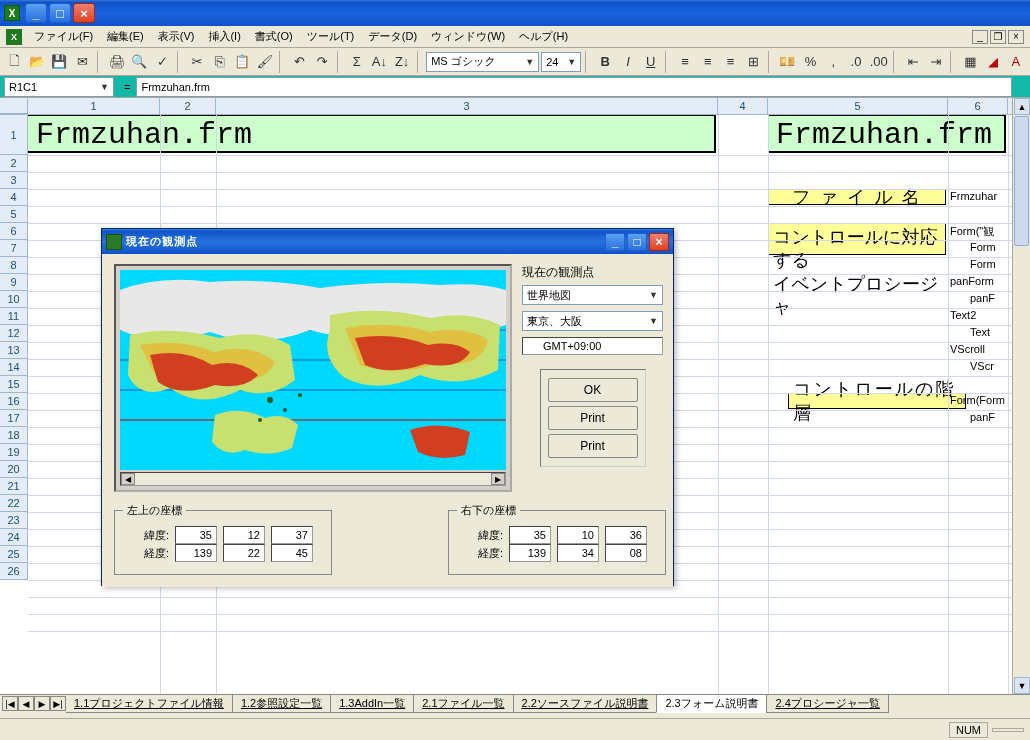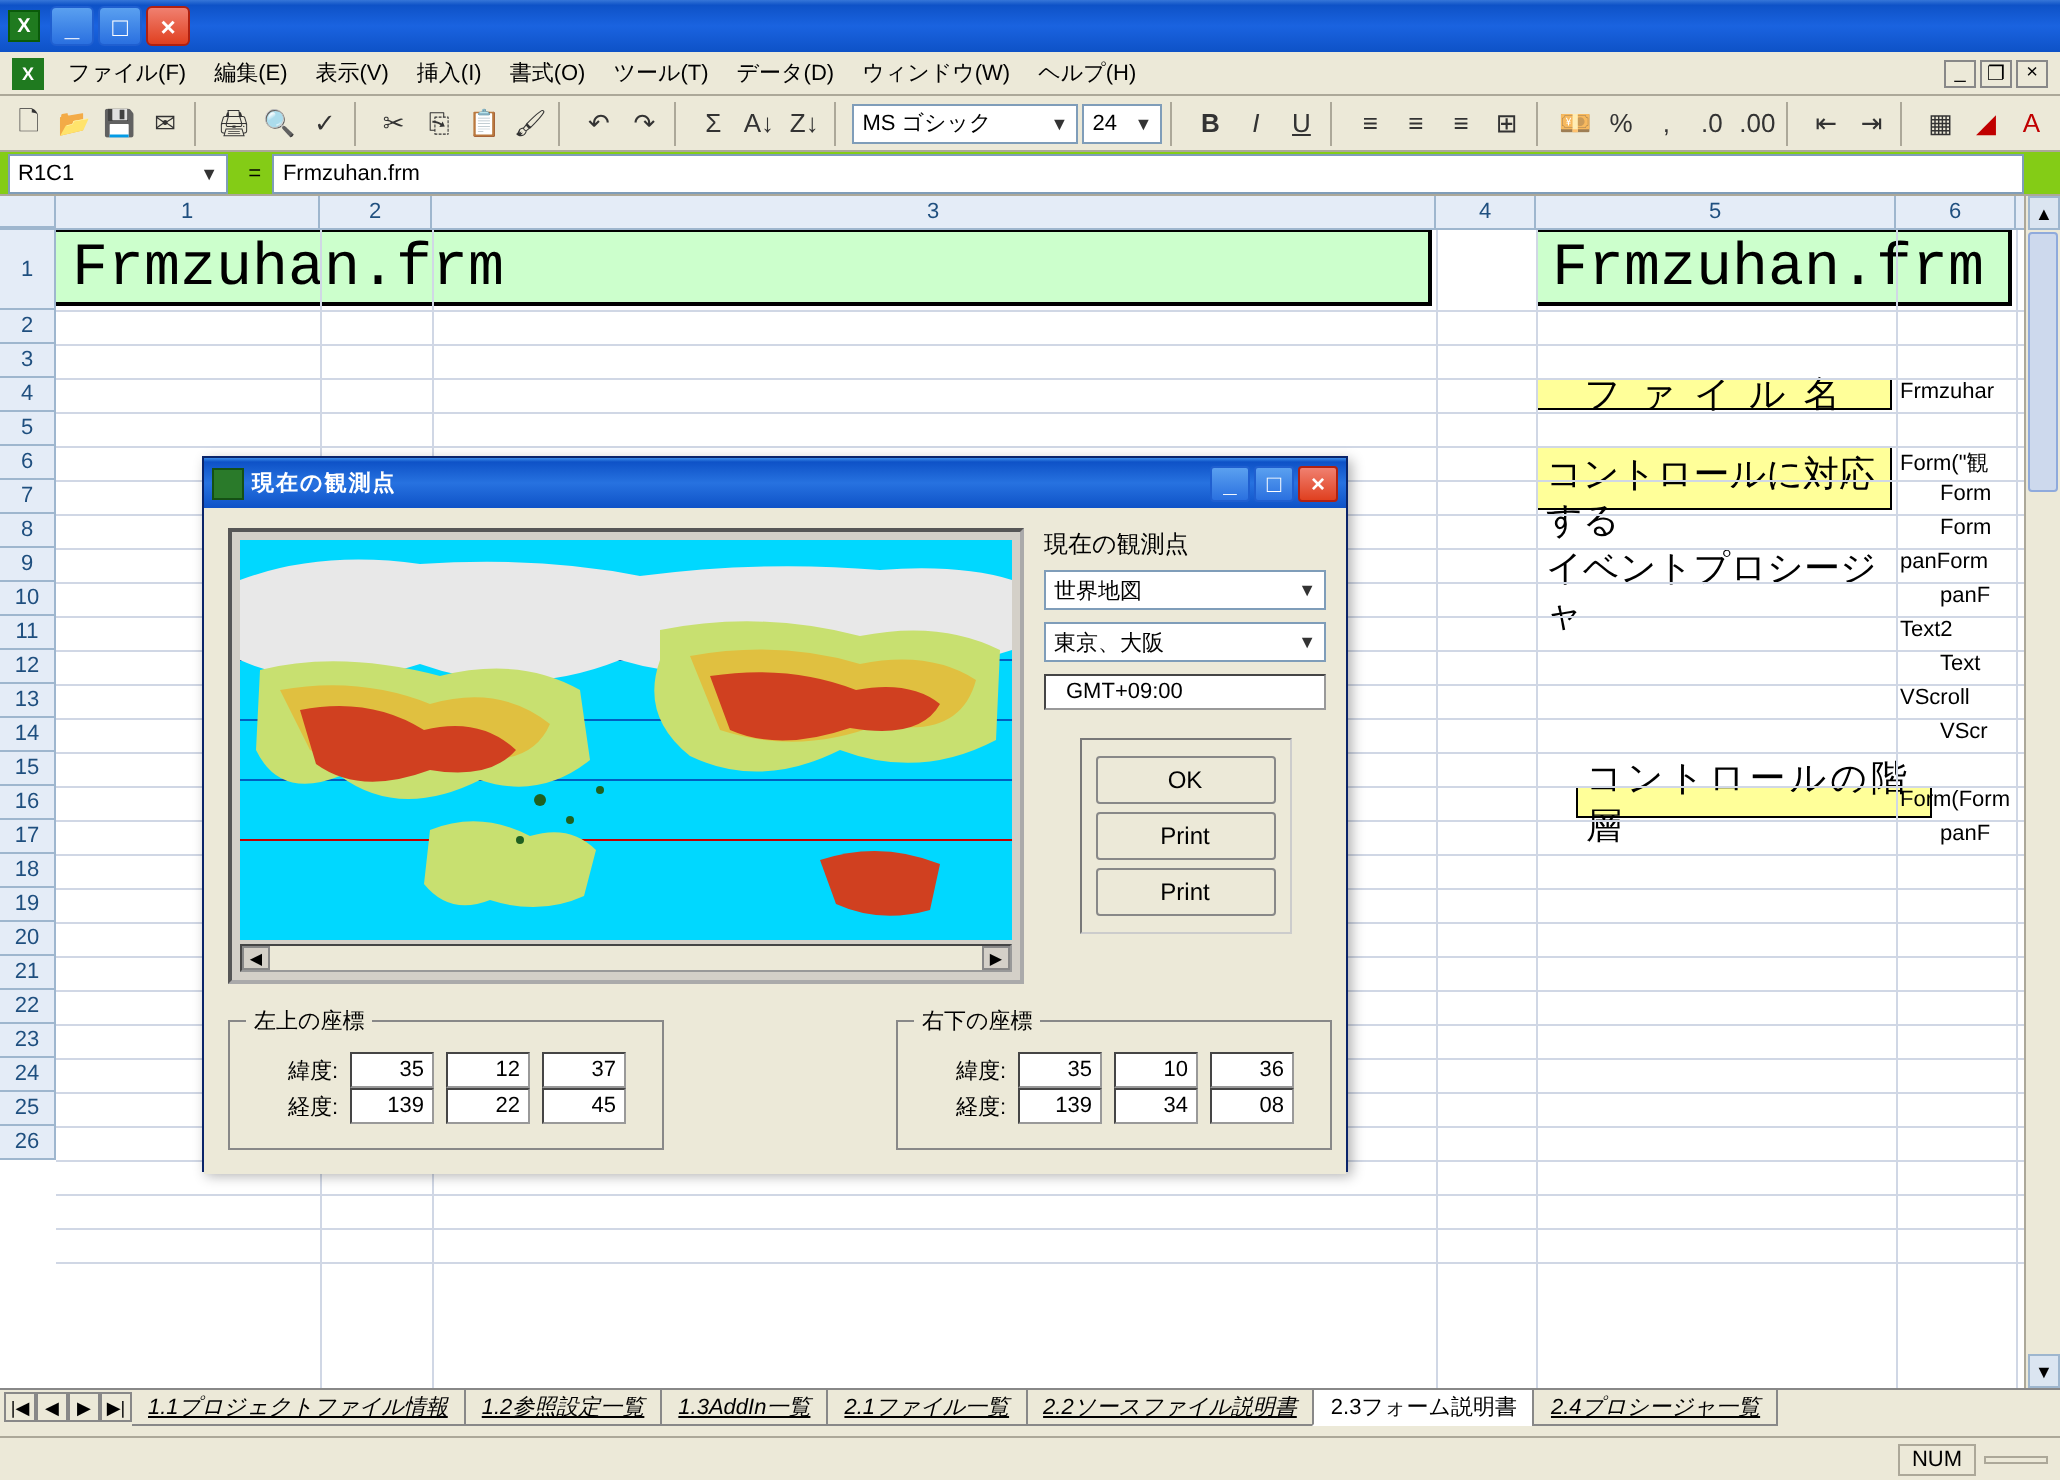--- a/index.html
+++ b/index.html
@@ -18,21 +18,21 @@
 .menubar .mdiwin { margin-left: auto; display:flex; gap:2px; }
 .menubar .mdiwin .mdi { width:16px; height:14px; border:1px solid #888; background:#ece9d8; display:flex; align-items:center; justify-content:center; font-size:10px; }
 
 .toolbar { height: 28px; background: #ece9d8; display:flex; align-items:center; padding: 2px 4px; gap: 2px; border-bottom:1px solid #aca899; }
 .tbtn { width: 22px; height: 22px; display:flex; align-items:center; justify-content:center; font-size:13px; border:1px solid transparent; color:#333; }
 .tsep { width: 6px; height: 22px; border-left: 1px solid #aca899; margin: 0 2px; }
 .fontname { width: 120px; height: 20px; border:1px solid #7f9db9; background:#fff; padding: 0 4px; display:flex; align-items:center; }
 .fontsize { width: 42px; }
 .dropdown-arrow { margin-left:auto; font-size:9px; color:#333; }
 
-.formulabar { height: 22px; background:#84cc16; border-bottom:1px solid #aca899; display:flex; align-items:center; }
+.formulabar { height: 22px; background:#14b8a6; border-bottom:1px solid #aca899; display:flex; align-items:center; }
 .namebox { width: 110px; height: 20px; background:#fff; border:1px solid #7f9db9; margin:0 4px; padding:0 4px; display:flex; align-items:center; }
 .fx-cont { padding:0 6px; font-style:italic; }
 .formulaval { flex:1; background:#fff; height:20px; border:1px solid #7f9db9; padding:0 4px; display:flex; align-items:center; margin-right:18px; }
 
 .sheet-area { position:relative; background:#fff; height: 614px; }
 .col-headers { height:17px; background:#e4ecf7; border-bottom:1px solid #9eb6ce; display:flex; }
 .corner { width:28px; background:#e4ecf7; border-right:1px solid #9eb6ce; border-bottom:1px solid #9eb6ce; }
 .ch { border-right:1px solid #9eb6ce; text-align:center; line-height:17px; color:#1f4f7f; }
 .row-headers { position:absolute; top:17px; left:0; width:28px; background:#e4ecf7; }
 .rh { height:17px; border-bottom:1px solid #9eb6ce; border-right:1px solid #9eb6ce; text-align:center; color:#1f4f7f; line-height:17px; }
@@ -44,21 +44,21 @@
 
 .bigcell { position:absolute; background:#ccffcc; border:2px solid #000; border-left:none; border-top:1px solid #000; font-family:"Courier New",monospace; font-size:30px; padding:2px 8px; color:#000; }
 .yellowcell { position:absolute; background:#ffff99; border:1px solid #000; font-size:18px; padding:2px 4px; display:flex; align-items:center; letter-spacing:2px; }
 .yellowcell.tall { line-height:1.3; letter-spacing:0; }
 .greycell { position:absolute; font-size:11px; color:#000; }
 
 .sheet-tabs { height:18px; background:#ece9d8; border-top:1px solid #888; display:flex; align-items:center; position:absolute; bottom:0; left:0; right:0; }
 .tabnav { display:flex; margin-left:2px; }
 .tabnavbtn { width:16px; height:15px; border:1px solid #888; display:flex; align-items:center; justify-content:center; font-size:9px; background:#ece9d8; }
 .stab { padding:1px 8px; border:1px solid #888; background:#fff; font-size:11px; margin-left:-1px; white-space:nowrap; }
-.stab.inactive { background:#ece9d8; text-decoration:underline;font-style:italic; }
+.stab.inactive { background:#ece9d8; text-decoration:underline; }
 .stab.active { background:#fff; border-bottom-color:#fff; }
 
 .statusbar { height:22px; background:#ece9d8; border-top:1px solid #aca899; display:flex; align-items:center; padding:0 6px; position:absolute; bottom:0; left:0; right:0; }
 .statusbar .sitem { border:1px solid #aca899; padding:1px 6px; margin-left:4px; }
 .statusbar .spacer { flex:1; }
 
 .vscroll { position:absolute; top:0; right:0; width:18px; bottom:18px; background:#ece9d8; border-left:1px solid #aca899; }
 .vscroll .thumb { position:absolute; top:18px; left:1px; right:1px; height:130px; background:#cdd9ed; border:1px solid #8faadc; border-radius:2px; }
 .vscroll .arrow { width:16px; height:17px; background:#dbe5f1; border:1px solid #9eb6ce; display:flex; align-items:center; justify-content:center; font-size:9px; position:absolute; left:1px; }
 .vscroll .arrow.up { top:0; }
@@ -74,21 +74,21 @@
 .dlg-body { background:#ece9d8; height:333px; position:relative; }
 .mapframe { position:absolute; left:12px; top:10px; width:398px; height:228px; border:2px inset #aaa; background:#d4d0c8; }
 .mapinner { position:absolute; left:4px; top:4px; right:4px; bottom:20px; background:#00d0f0; overflow:hidden; }
 .maphscroll { position:absolute; left:4px; right:4px; bottom:4px; height:14px; background:#ece9d8; border:1px inset #999; }
 .maphscroll .harrow { width:14px; height:12px; background:#d4d0c8; border:1px solid #888; position:absolute; top:0; display:flex; align-items:center; justify-content:center; font-size:8px; }
 .maphscroll .harrow.l { left:0; } .maphscroll .harrow.r { right:0; }
 
 .rpanel { position:absolute; left:420px; top:10px; right:10px; }
 .rpanel .lbl { font-size:12px; margin-bottom:4px; }
 .rpanel .combo { width:100%; height:20px; border:1px solid #7f9db9; background:#fff; display:flex; align-items:center; padding:0 4px; margin-bottom:6px; }
-.rpanel .gmt { width:100%; height:18px; border:1px inset #999; background:#fff; display:flex; align-items:center; padding:0 10px; margin-bottom:14px; }
+.rpanel .gmt { width:100%; height:18px; border:1px inset #999; background:#fff; display:flex; align-items:center; padding:0 20px; margin-bottom:14px; }
 .dlgbtn { width:90px; height:24px; background:#ece9d8; border:1px solid #888; border-radius:2px; display:flex; align-items:center; justify-content:center; margin:4px auto; font-size:12px; }
 
 .coordbox { position:absolute; border:1px solid #888; padding:4px 8px 8px; bottom:12px; width:218px; }
 .coordbox.left { left:12px; }
 .coordbox.right { left:346px; }
 .coordbox .cbtitle { position:relative; top:-12px; background:#ece9d8; display:inline; padding:0 4px; }
 .coordrow { display:flex; align-items:center; gap:6px; margin-top:-4px; margin-bottom:4px; }
 .coordrow .clbl { width:46px; text-align:right; }
 .coordrow .cin { width:42px; height:18px; border:1px inset #999; background:#fff; text-align:right; padding:0 4px; line-height:16px; }
 .diagram { position:absolute; left:238px; bottom:18px; width:100px; height:56px; }

